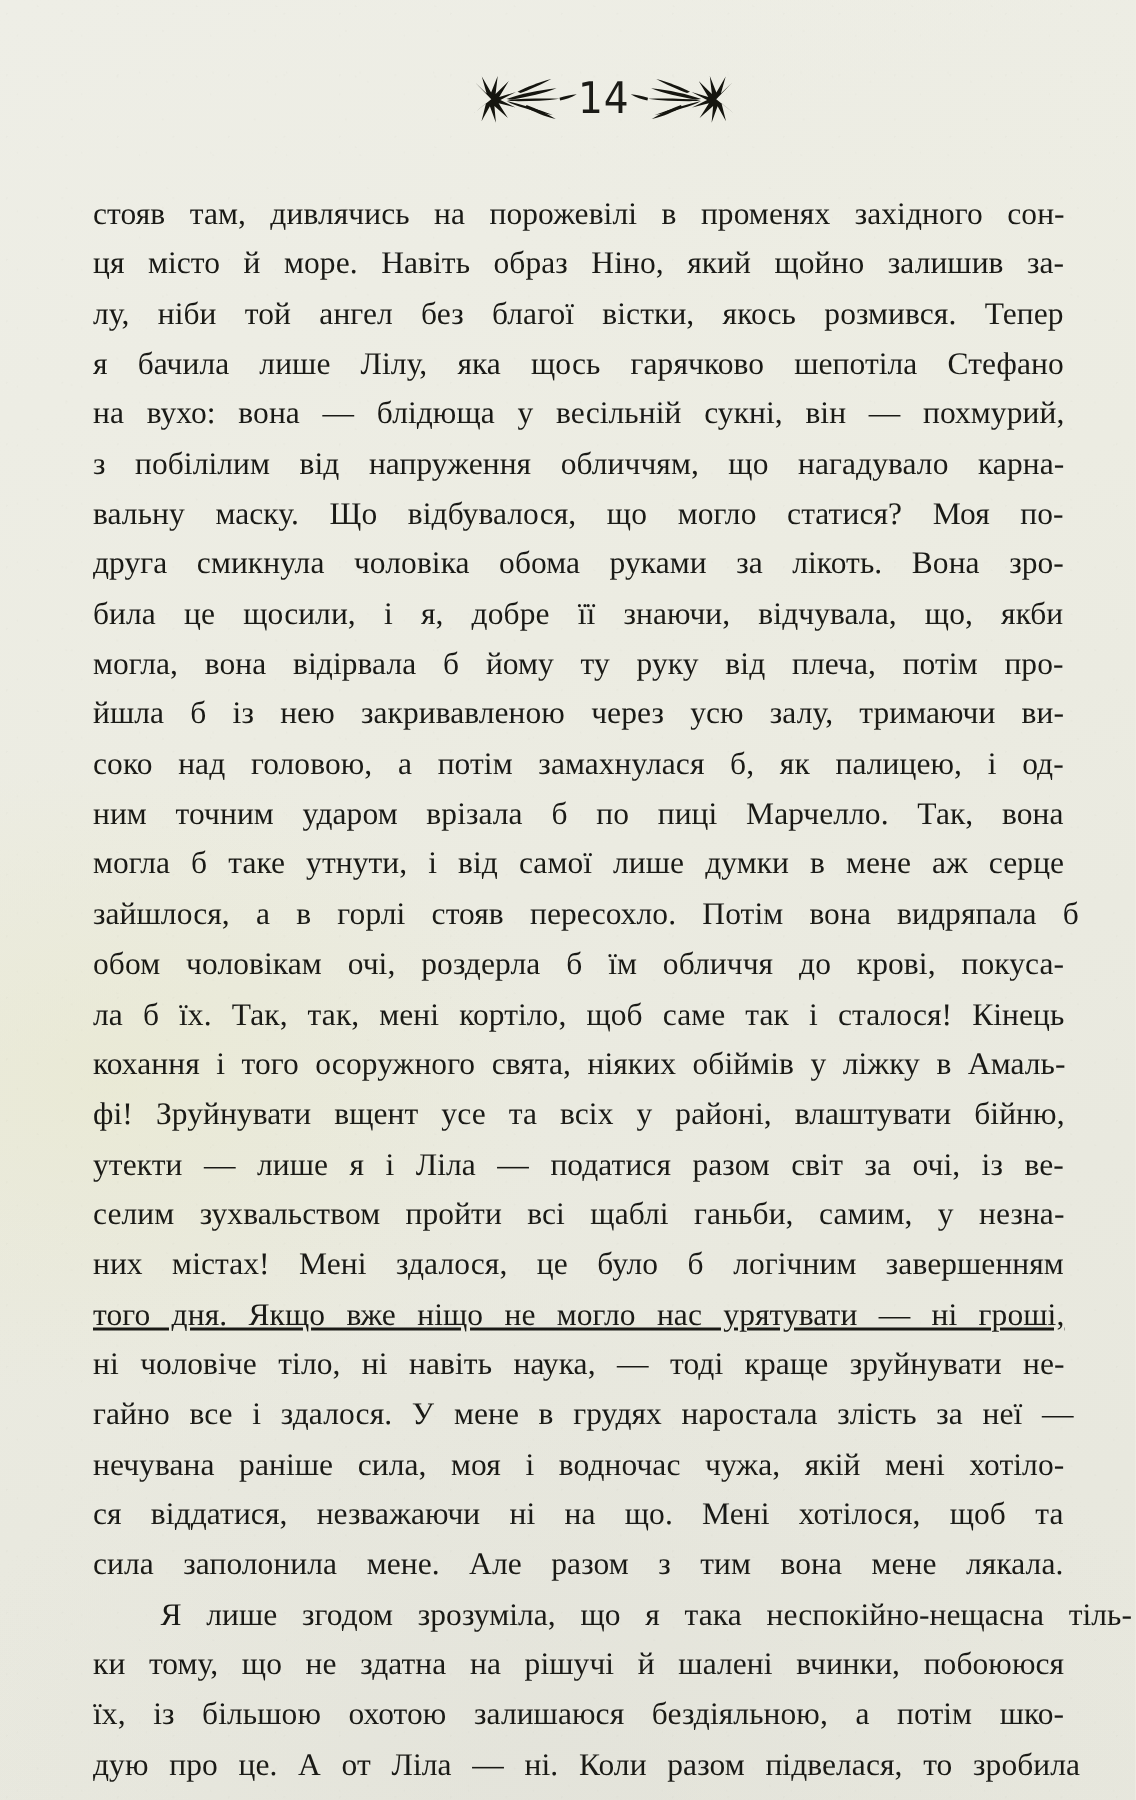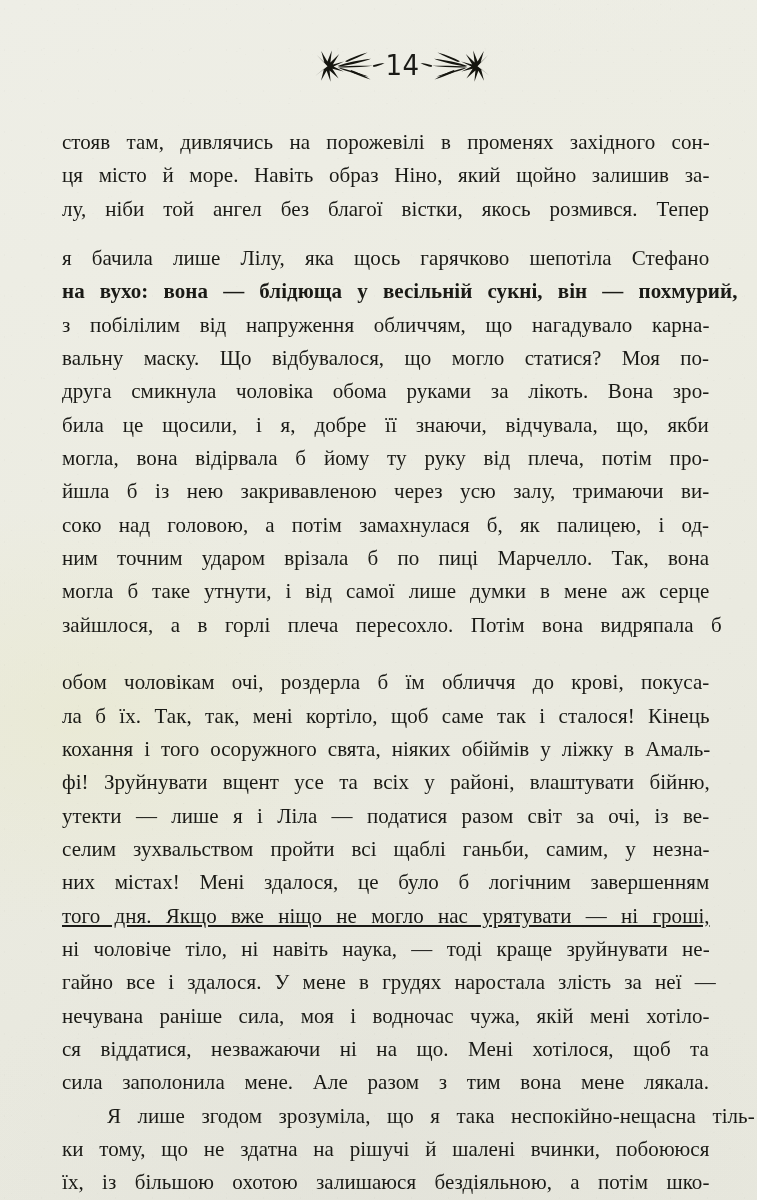--- a/index.html
+++ b/index.html
@@ -128,33 +128,33 @@
         <path d="M66 16.2 C70 15.0, 74 14.2, 77.5 13.9 C74 16.0, 70 17.4, 66.4 18.0 Z"></path>
       </g>
     </svg>
 
   </div>
 
   <div id="textblock">
       <span class="ln" style="word-spacing: 11.002px;">стояв там, дивлячись на порожевілі в променях західного сон-</span>
       <span class="ln" style="word-spacing: 10.35px;">ця місто й море. Навіть образ Ніно, який щойно залишив за-</span>
       <span class="ln" style="word-spacing: 13.573px;">лу, ніби той ангел без благої вістки, якось розмився. Тепер</span>
-      <span class="ln" style="word-spacing: 14.77px; margin-top: 16px;">я бачила лише Лілу, яка щось гарячково шепотіла Стефано</span>
-      <span class="ln" style="word-spacing: 9.825px; font-weight: bold;">на вухо: вона — блідюща у весільній сукні, він — похмурий,</span>
+      <span class="ln" style="word-spacing: 14.77px;">я бачила лише Лілу, яка щось гарячково шепотіла Стефано</span>
+      <span class="ln" style="word-spacing: 9.825px;">на вухо: вона — блідюща у весільній сукні, він — похмурий,</span>
       <span class="ln" style="word-spacing: 14.362px;">з побілілим від напруження обличчям, що нагадувало карна-</span>
       <span class="ln" style="word-spacing: 15.105px;">вальну маску. Що відбувалося, що могло статися? Моя по-</span>
       <span class="ln" style="word-spacing: 14.352px;">друга смикнула чоловіка обома руками за лікоть. Вона зро-</span>
       <span class="ln" style="word-spacing: 13.472px;">била це щосили, і я, добре її знаючи, відчувала, що, якби</span>
       <span class="ln" style="word-spacing: 12.528px;">могла, вона відірвала б йому ту руку від плеча, потім про-</span>
       <span class="ln" style="word-spacing: 12.163px;">йшла б із нею закривавленою через усю залу, тримаючи ви-</span>
       <span class="ln" style="word-spacing: 11.814px;">соко над головою, а потім замахнулася б, як палицею, і од-</span>
       <span class="ln" style="word-spacing: 13.859px;">ним точним ударом врізала б по пиці Марчелло. Так, вона</span>
       <span class="ln" style="word-spacing: 8.694px;">могла б таке утнути, і від самої лише думки в мене аж серце</span>
-      <span class="ln" style="word-spacing: 12.151px;">зайшлося, а в горлі плеча пересохло. Потім вона видряпала б</span>
-      <span class="ln" style="word-spacing: 11.962px; margin-top: 24px;">обом чоловікам очі, роздерла б їм обличчя до крові, покуса-</span>
+      <span class="ln" style="word-spacing: 12.151px;">зайшлося, а в горлі стояв пересохло. Потім вона видряпала б</span>
+      <span class="ln" style="word-spacing: 11.962px;">обом чоловікам очі, роздерла б їм обличчя до крові, покуса-</span>
       <span class="ln" style="word-spacing: 8.059px;">ла б їх. Так, так, мені кортіло, щоб саме так і сталося! Кінець</span>
       <span class="ln" style="word-spacing: 5.683px;">кохання і того осоружного свята, ніяких обіймів у ліжку в Амаль-</span>
       <span class="ln" style="word-spacing: 10.045px;">фі! Зруйнувати вщент усе та всіх у районі, влаштувати бійню,</span>
       <span class="ln" style="word-spacing: 9px; font-family: Liberation Serif, serif;">утекти — лише я і Ліла — податися разом світ за очі, із ве-</span>
       <span class="ln" style="word-spacing: 11.654px;">селим зухвальством пройти всі щаблі ганьби, самим, у незна-</span>
       <span class="ln" style="word-spacing: 14.32px;">них містах! Мені здалося, це було б логічним завершенням</span>
       <span class="ln" style="word-spacing: 8.911px; text-decoration: underline;">того дня. Якщо вже ніщо не могло нас урятувати — ні гроші,</span>
       <span class="ln" style="word-spacing: 8.963px;">ні чоловіче тіло, ні навіть наука, — тоді краще зруйнувати не-</span>
       <span class="ln" style="word-spacing: 7.809px;">гайно все і здалося. У мене в грудях наростала злість за неї —</span>
       <span class="ln" style="word-spacing: 11.073px;">нечувана раніше сила, моя і водночас чужа, якій мені хотіло-</span>

